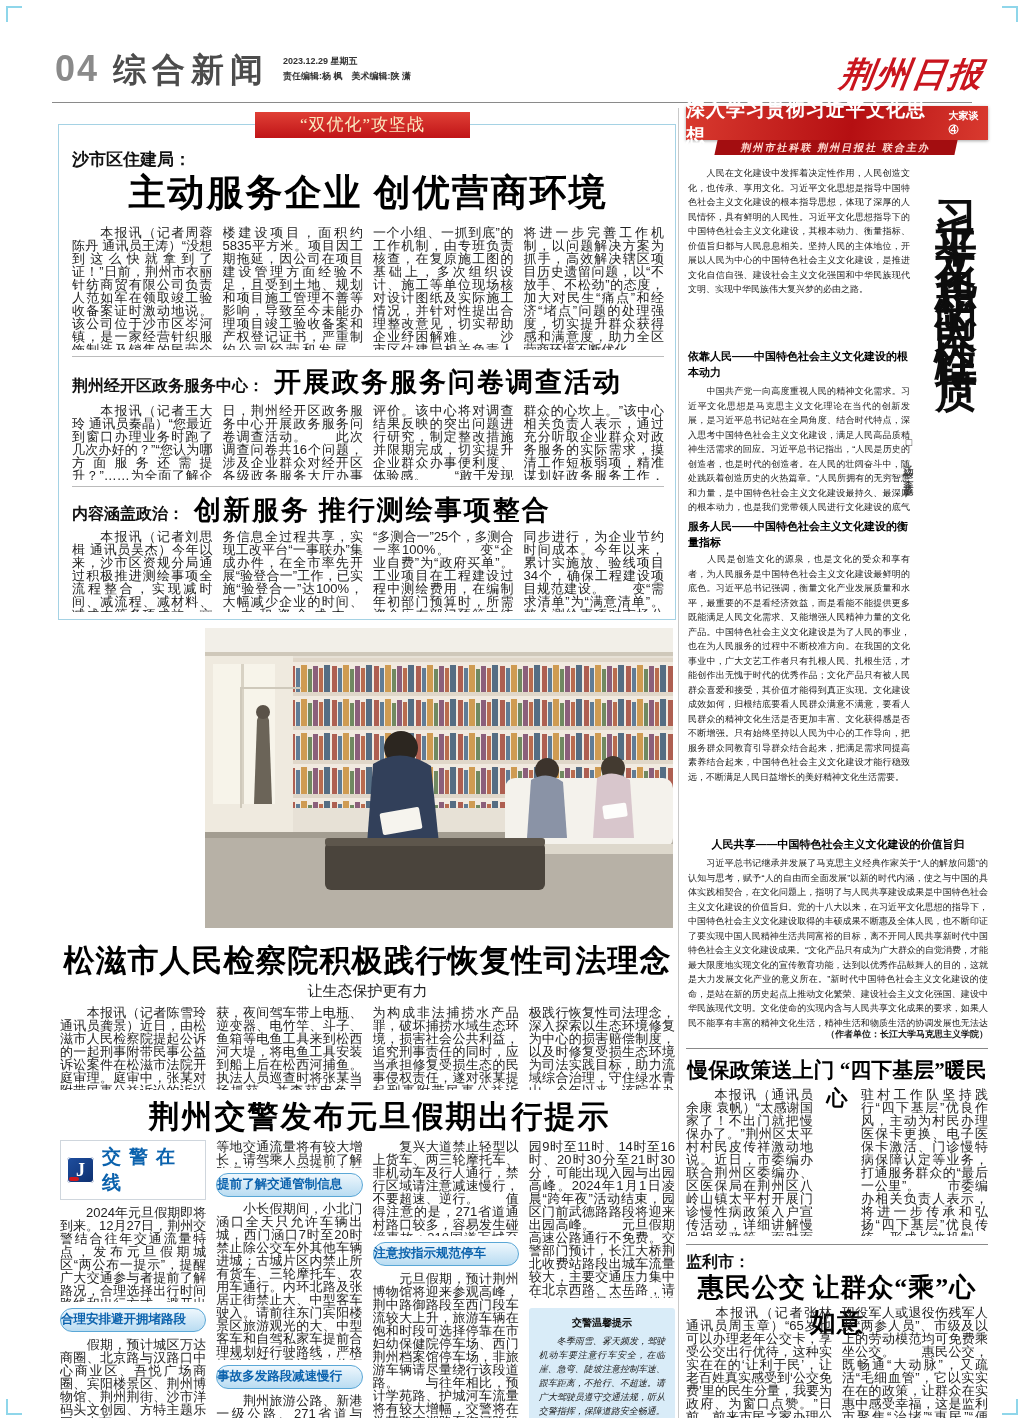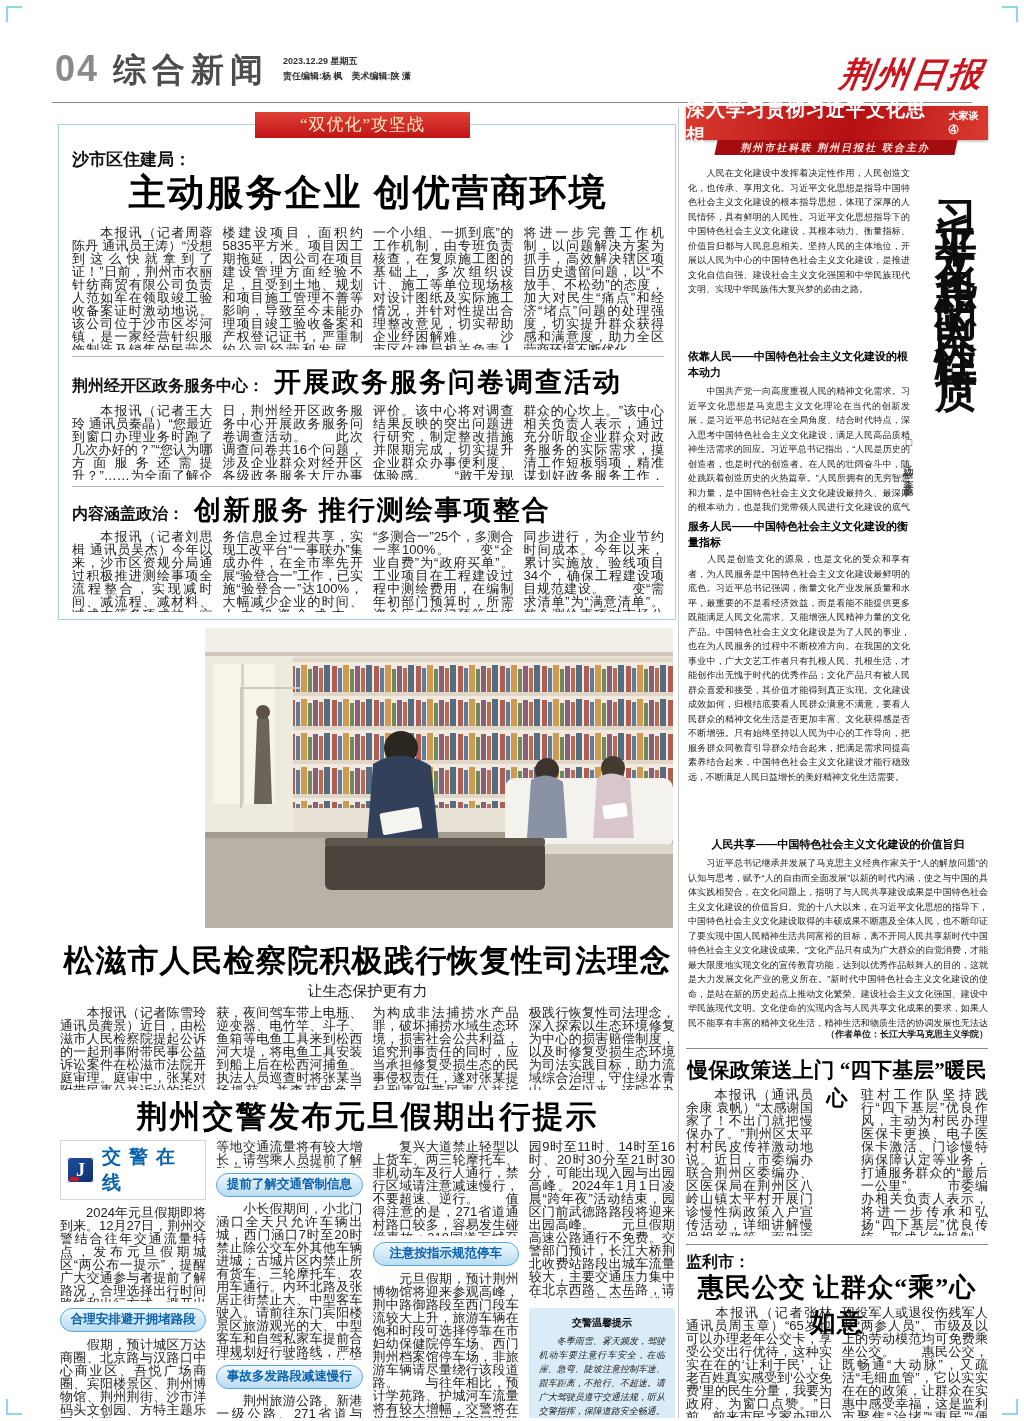--- a/index.html
+++ b/index.html
@@ -34,21 +34,21 @@
   .ribbon{background:#a30d10;color:#ffd9d0;font-size:10px;font-weight:bold;text-align:center;
           transform:skewX(-12deg);letter-spacing:2px;}
   
   .optxt{font-size:9px;line-height:14.5px;text-align:justify;color:#222;overflow:hidden;}
   .ophead{font-weight:bold;font-size:11px;line-height:16px;color:#000;}
   .vert-title{writing-mode:vertical-rl;font-family:"Liberation Serif",serif;font-weight:bold;
               font-size:42px;letter-spacing:14px;color:#0d0d0d;}
   .vert-author{writing-mode:vertical-rl;font-size:10.5px;color:#333;letter-spacing:3px;}
   
   .bluepill{border:1px solid #5aa7d6;border-radius:13px;background:linear-gradient(180deg,#eef7fd,#b9dcf2);
-            color:#0b62ad;font-weight:bold;text-align:center;font-size:12.5px;line-height:21px;height:22px;}
+            color:#0b62ad;font-weight:bold;font-size:12.5px;line-height:21px;height:22px;}
   .tipbox{background:#d9ecf8;border-radius:3px;padding:8px 10px;}
   .tipbox .t{font-weight:bold;font-size:10px;text-align:center;color:#111;}
   .tipbox .b{font-family:"Liberation Serif",serif;font-style:italic;font-size:9px;line-height:14px;
              text-align:justify;color:#222;margin-top:4px;}
   .jjlogo{width:30px;height:26px;border-radius:4px;background:linear-gradient(140deg,#1f4fa0,#0d2f6e);
           color:#fff;font-weight:bold;font-size:18px;text-align:center;line-height:26px;
           font-family:"Liberation Serif",serif;position:relative;box-shadow:inset 0 0 0 1px #fff;}
   .jjlogo::after{content:"";position:absolute;left:2px;bottom:2px;width:10px;height:4px;background:#d0191e;border-radius:2px;}
   .jjline{font-size:19px;font-weight:bold;color:#0b62ad;letter-spacing:8px;font-family:"Liberation Serif",serif;}
   
@@ -160,21 +160,21 @@
 
   <div class="abs bighead" style="left:60px;top:940px;width:615px;font-size:31px;text-align:center;letter-spacing:1px;">松滋市人民检察院积极践行恢复性司法理念</div>
   <div class="abs" style="left:60px;top:982px;width:615px;font-size:15px;text-align:center;color:#222;">让生态保护更有力</div>
   <div class="abs cols4" style="left:60px;top:1006px;width:615px;height:84px;">
     <div class="bodytxt">　　本报讯（记者陈雪玲 通讯员龚景）近日，由松滋市人民检察院提起公诉的一起刑事附带民事公益诉讼案件在松滋市法院开庭审理。庭审中，张某对附带民事公益诉讼的诉讼请求全部认可，表示愿意缴纳1.6万元生态修复费用并赔礼道歉。　　2023年7月，张某为非法获取渔</div>
     <div class="bodytxt">获，夜间驾车带上电瓶、逆变器、电竹竿、斗子、鱼箱等电鱼工具来到松西河大堤，将电鱼工具安装到船上后在松西河捕鱼。执法人员巡查时将张某当场抓获，并查获电鱼工具、塑料船及54.7公斤渔获物。　　松滋市人民检察院秉持惩罚犯罪与修复环境并重的原则，认为张某的行</div>
     <div class="bodytxt">为构成非法捕捞水产品罪，破坏捕捞水域生态环境，损害社会公共利益，追究刑事责任的同时，应当承担修复受损生态的民事侵权责任，遂对张某提起刑事附带民事公益诉讼。　　近年来，松滋市人民检察院积极开展流域治理法治实践，一方面严惩长江流域非法捕捞违法犯罪行为，一方面积</div>
     <div class="bodytxt">极践行恢复性司法理念，深入探索以生态环境修复为中心的损害赔偿制度，以及时修复受损生态环境为司法实践目标，助力流域综合治理，守住绿水青山。今年以来，该院共办理生态环境和资源类刑事附带民事公益诉讼案件13件，相关责任人赔偿生态环境修复资金3万余元。</div>
   </div>
 
-  <div class="abs bighead" style="left:60px;top:1096px;width:615px;font-size:31px;text-align:center;letter-spacing:2px;">荆州交警发布元旦假期出行提示</div>
+  <div class="abs bighead" style="left:72px;top:1096px;width:615px;font-size:31px;text-align:center;letter-spacing:2px;">荆州交警发布元旦假期出行提示</div>
 
   <div class="abs" style="left:60px;top:1140px;width:615px;height:278px;display:flex;gap:10px;">
 
     <div style="flex:1;overflow:hidden;">
       <div style="display:flex;align-items:center;gap:8px;border:1px solid #cfd6dd;padding:3px 6px;margin-bottom:6px;">
         <div class="jjlogo">J</div>
         <div class="jjline">交警在线</div>
       </div>
       <div class="bodytxt" style="height:96px;">　　2024年元旦假期即将到来。12月27日，荆州交警结合往年交通流量特点，发布元旦假期城区“两公布一提示”，提醒广大交通参与者提前了解路况，合理选择出行时间路线和出行方式，避开出行高峰、易堵路段，谨慎驾驶，安全出行。</div>
       <div class="bluepill" style="margin:6px 0;">合理安排避开拥堵路段</div>

